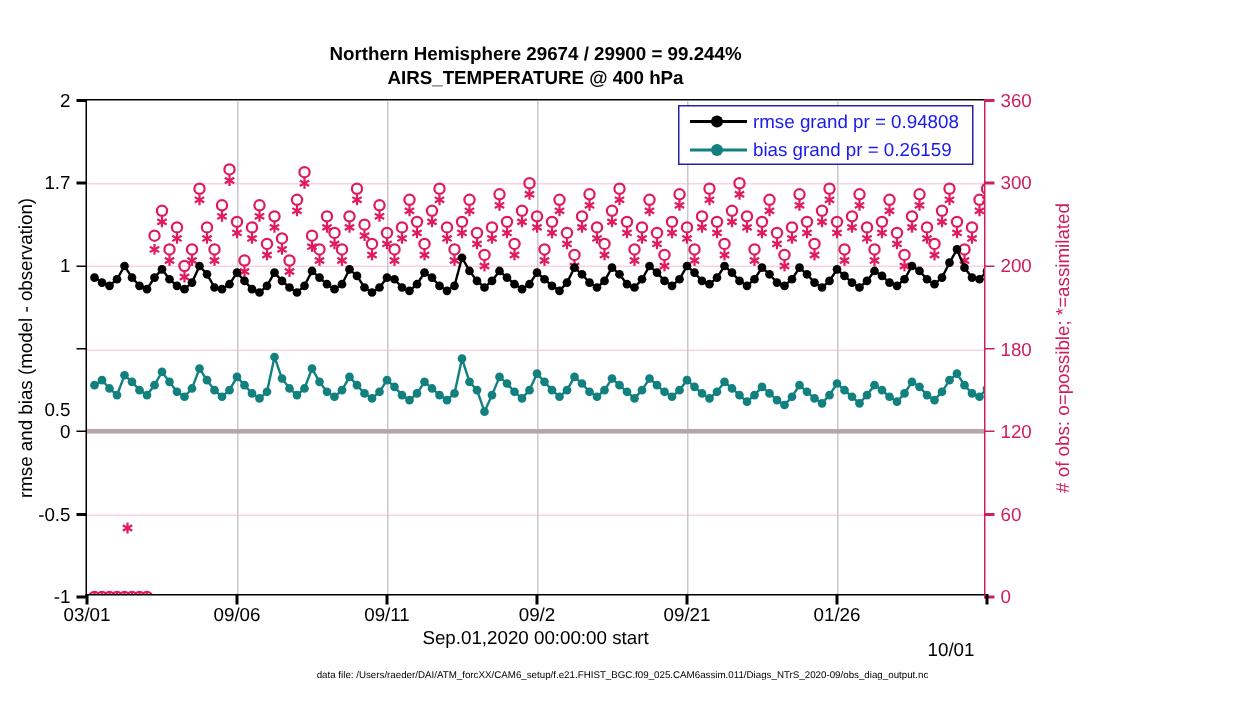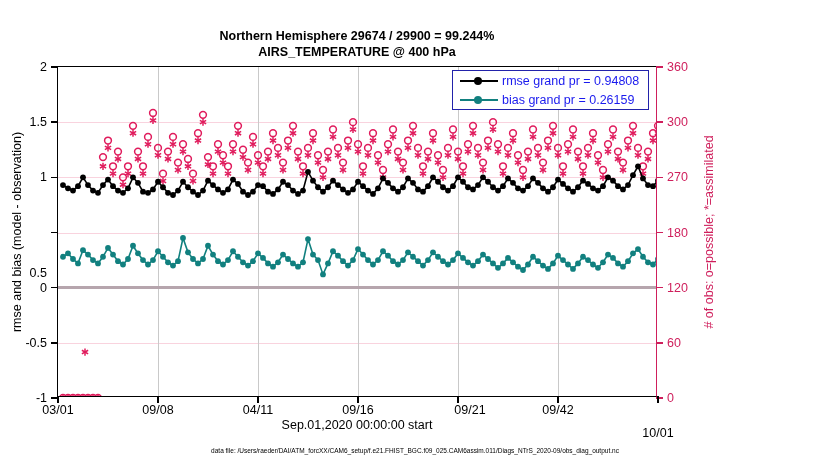--- a/index.html
+++ b/index.html
@@ -1252,51 +1252,51 @@
       <div class="ylab-left" style="top: 331px;">-1</div>
       <div class="tick-left" style="top: 275.133px;"></div>
       <div class="ylab-left" style="top: 275.833px; margin-left: 39px;">-0.5</div>
       <div class="tick-left" style="top: 219.967px;"></div>
       <div class="ylab-left" style="top: 220.667px;">0</div>
       <div class="tick-left" style="top: 164.8px;"></div>
       <div class="ylab-left" style="top: 165.5px; margin-top: 40px;">0.5</div>
       <div class="tick-left" style="top: 109.633px;"></div>
       <div class="ylab-left" style="top: 110.333px;">1</div>
       <div class="tick-left" style="top: 54.4667px;"></div>
-      <div class="ylab-left" style="top: 55.1667px;">1.5</div>
+      <div class="ylab-left" style="top: 55.1667px;">1.7</div>
       <div class="tick-left" style="top: -0.7px;"></div>
       <div class="ylab-left" style="top: 0px;">2</div>
       <div class="tick-right" style="top: 330.3px;"></div>
       <div class="ylab-right" style="top: 331px;">0</div>
       <div class="tick-right" style="top: 275.133px;"></div>
       <div class="ylab-right" style="top: 275.833px;">60</div>
       <div class="tick-right" style="top: 219.967px;"></div>
       <div class="ylab-right" style="top: 220.667px;">120</div>
       <div class="tick-right" style="top: 164.8px;"></div>
       <div class="ylab-right" style="top: 165.5px;">180</div>
       <div class="tick-right" style="top: 109.633px;"></div>
-      <div class="ylab-right" style="top: 110.333px;">270</div>
+      <div class="ylab-right" style="top: 110.333px;">200</div>
       <div class="tick-right" style="top: 54.4667px;"></div>
       <div class="ylab-right" style="top: 55.1667px;">300</div>
       <div class="tick-right" style="top: -0.7px;"></div>
       <div class="ylab-right" style="top: 0px;">360</div>
       <div class="tick-bottom" style="left: -0.7px;"></div>
       <div class="xlab" style="left: 0px;">03/01</div>
       <div class="tick-bottom" style="left: 99.3px;"></div>
-      <div class="xlab" style="left: 100px;">09/08</div>
+      <div class="xlab" style="left: 100px;">09/06</div>
       <div class="tick-bottom" style="left: 199.3px;"></div>
-      <div class="xlab" style="left: 200px;">04/11</div>
+      <div class="xlab" style="left: 200px;">09/11</div>
       <div class="tick-bottom" style="left: 299.3px;"></div>
-      <div class="xlab" style="left: 300px;">09/16</div>
+      <div class="xlab" style="left: 300px;">09/2</div>
       <div class="tick-bottom" style="left: 399.3px;"></div>
-      <div class="xlab" style="left: 400px; margin-left: 12px;">09/21</div>
+      <div class="xlab" style="left: 400px;">09/21</div>
       <div class="tick-bottom" style="left: 499.3px;"></div>
-      <div class="xlab" style="left: 500px;">09/42</div>
+      <div class="xlab" style="left: 500px;">01/26</div>
       <div class="tick-bottom" style="left: 599.3px;"></div>
-      <div class="xlab" style="left: 600px; margin-top: 30px;">10/01</div>
+      <div class="xlab" style="left: 576px; margin-top: 30px;">10/01</div>
     </div>
 
   <div class="legend">
     <div class="legend-row r0">
       <div class="legend-sample">
         <div class="lseg" style="background:#000000"></div>
         <div class="ldot" style="background:#000000"></div>
       </div>
       <div class="legend-text">rmse grand pr = 0.94808</div>
     </div>

